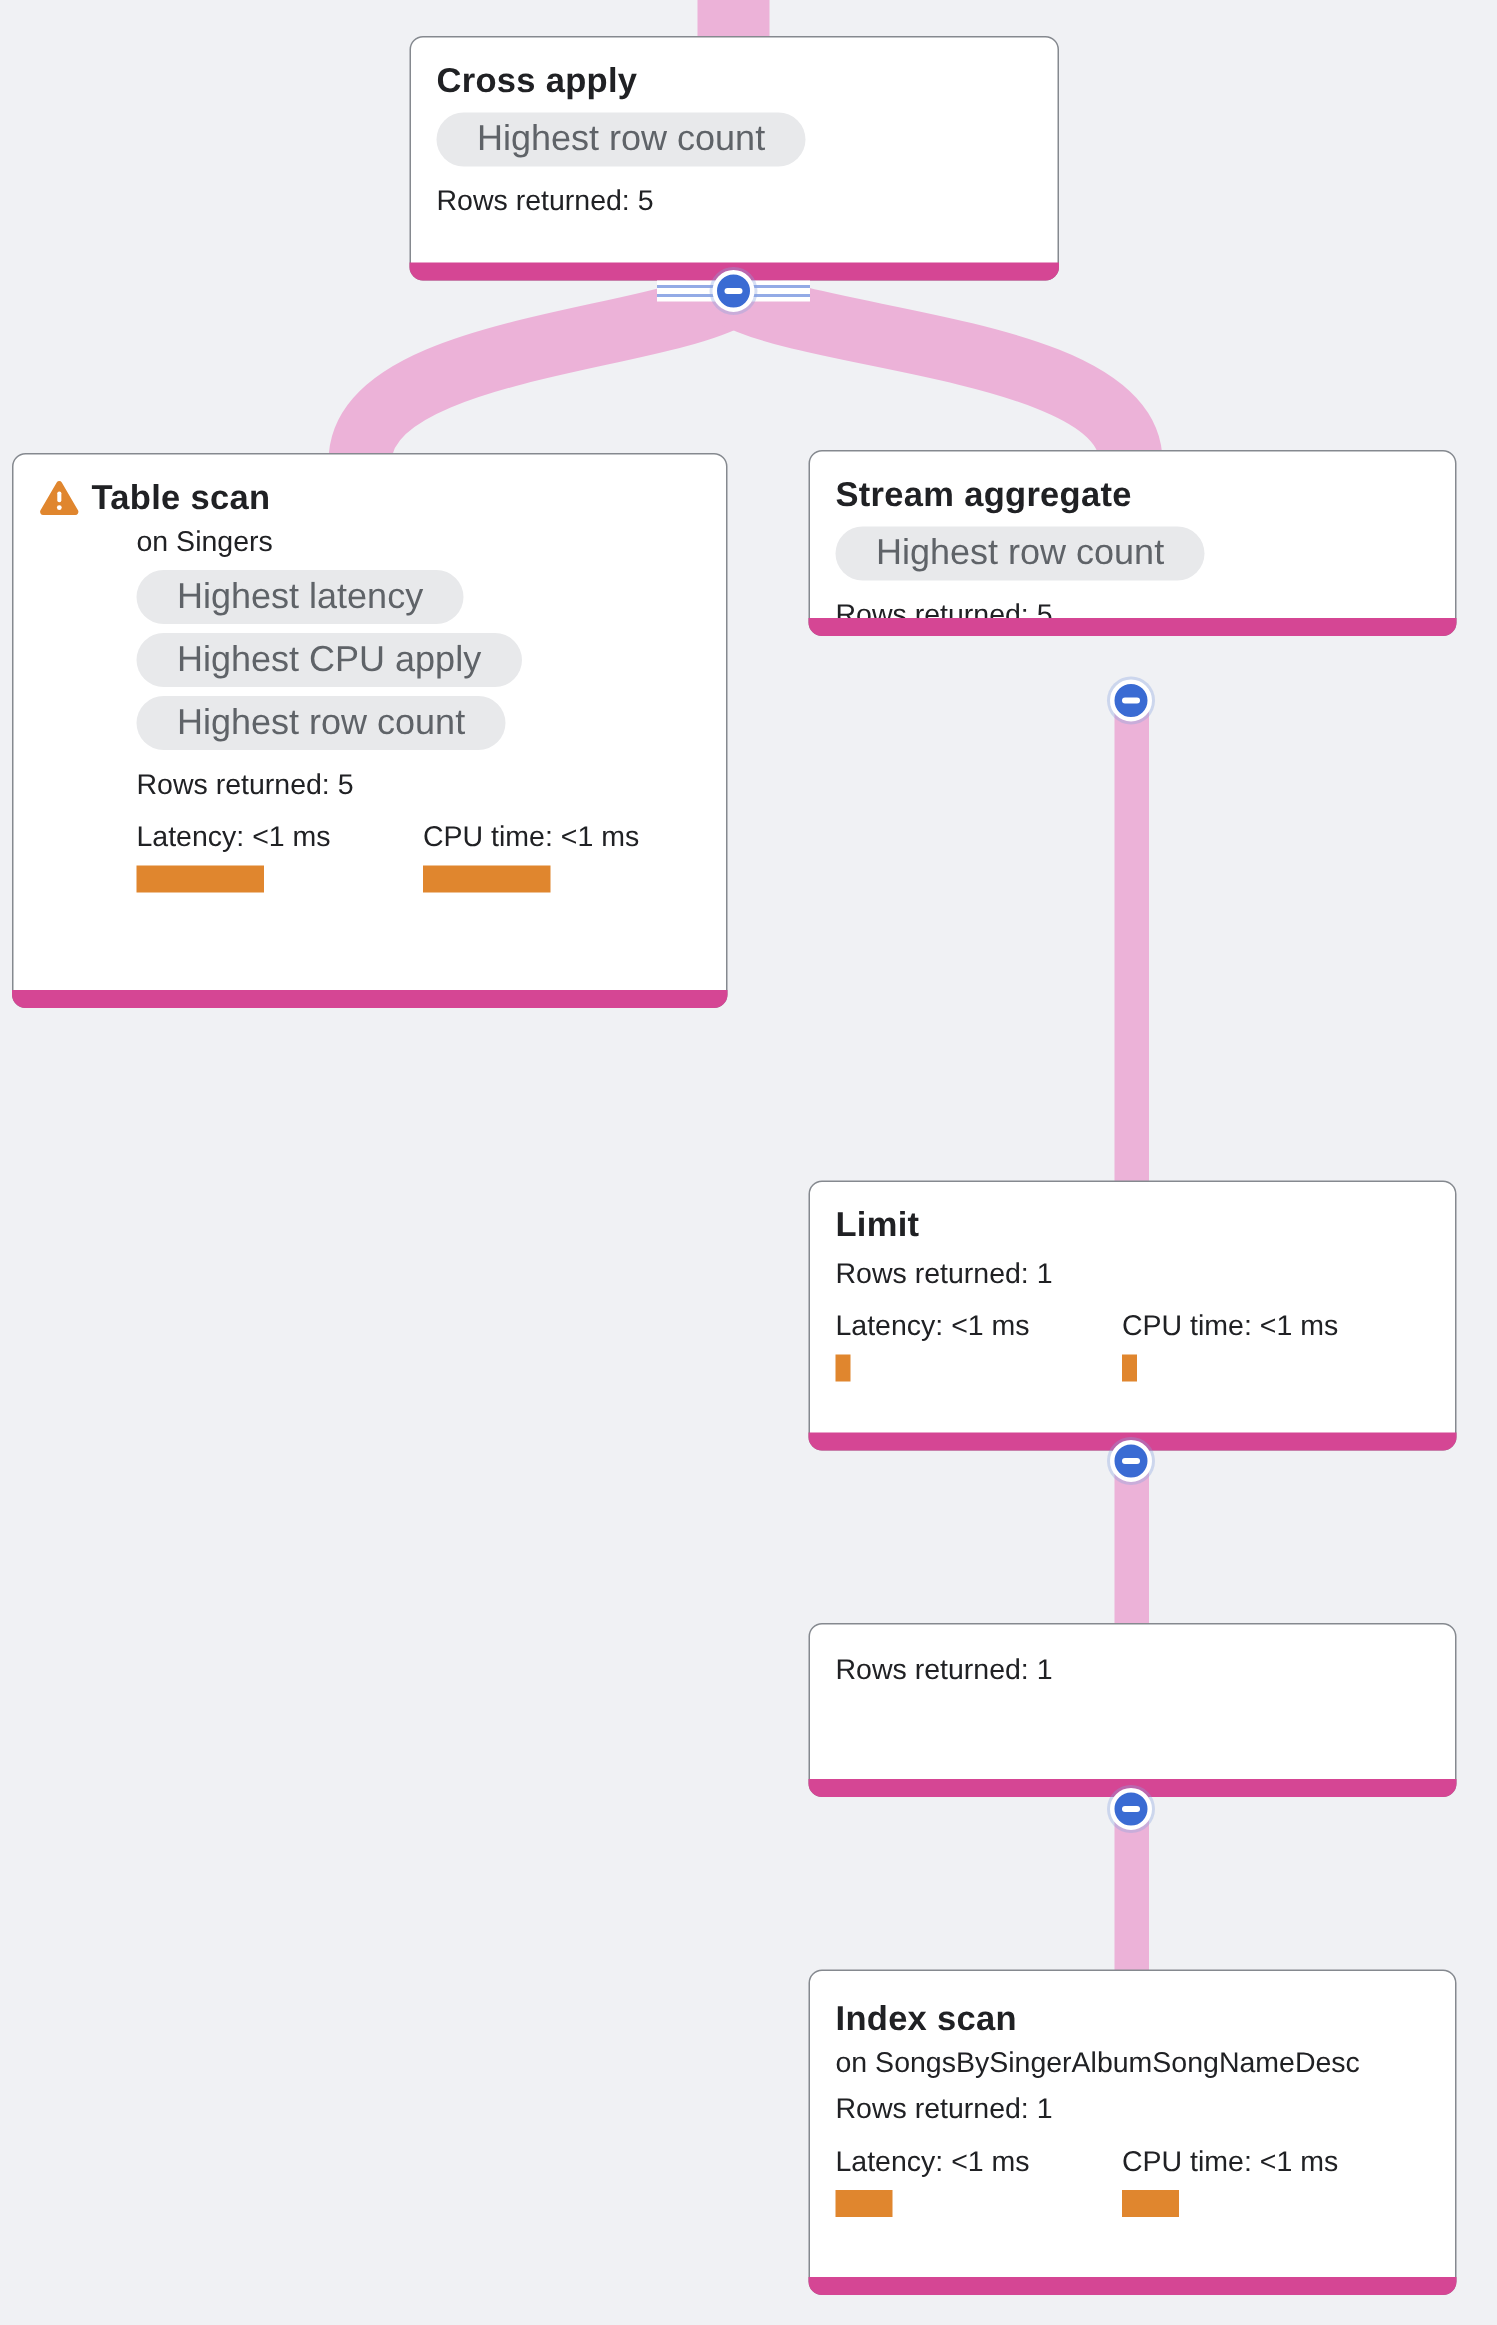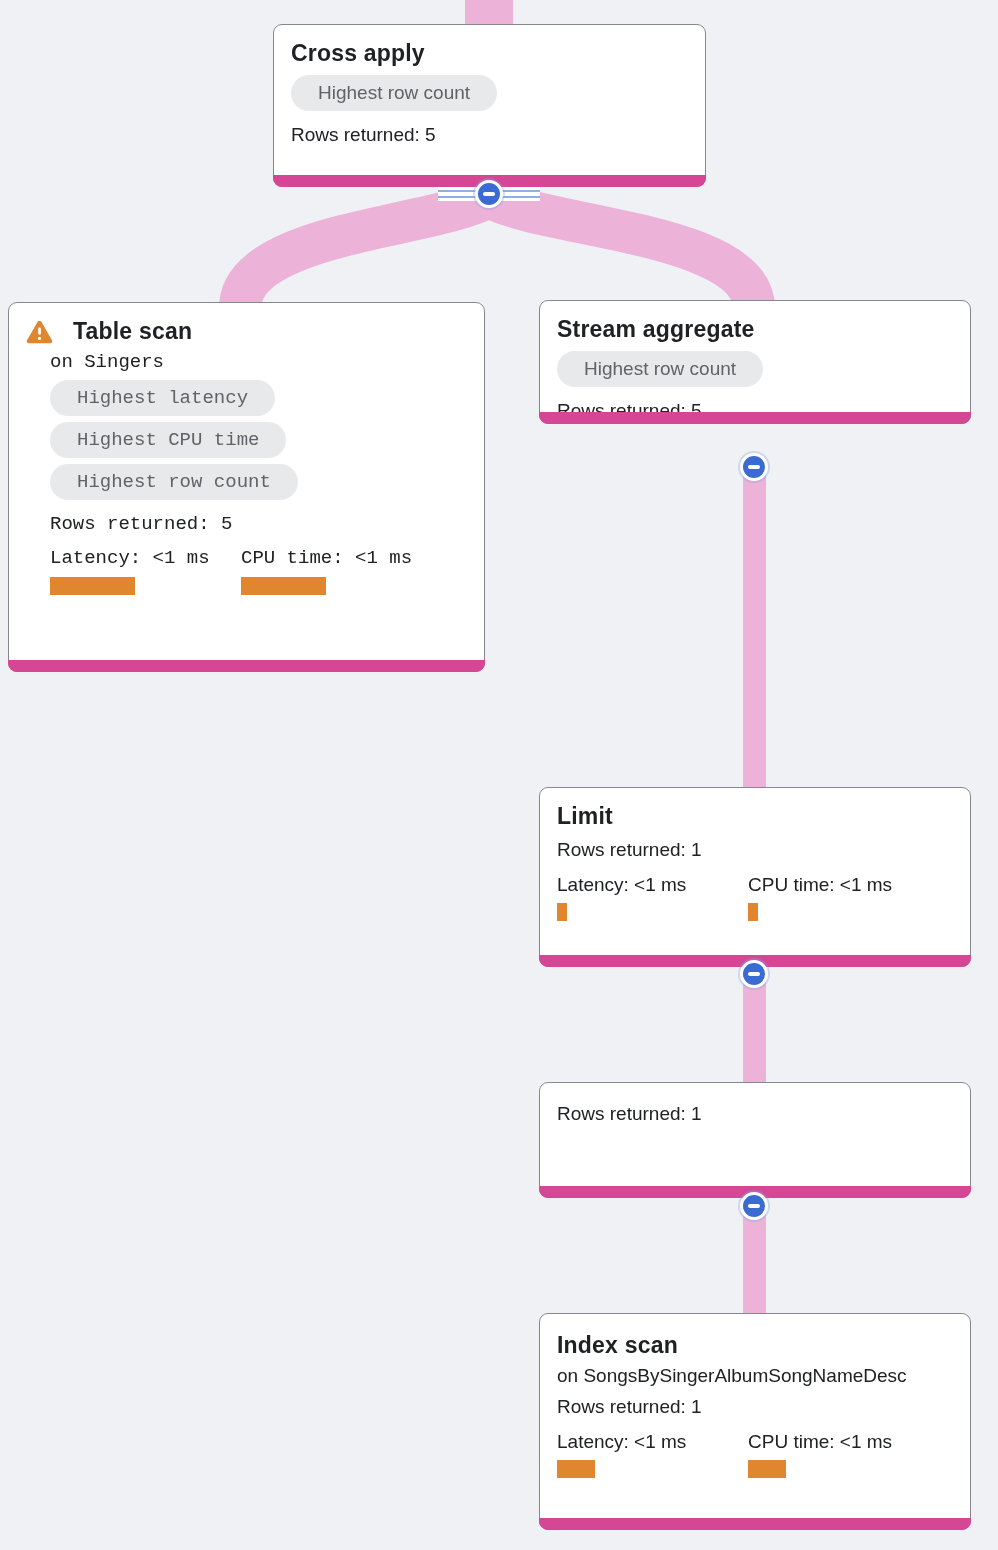--- a/index.html
+++ b/index.html
@@ -4,27 +4,27 @@
 <style>
   html,body { margin:0; padding:0; background:#f0f1f4; }
   body { font-family:"Liberation Sans","DejaVu Sans",sans-serif; color:#202124; }
   .stage { position:relative; width:998px; height:1550px; overflow:hidden; background:#f0f1f4;padding-left:39px; }
 
   svg.edges { position:absolute; left:0; top:0; z-index:1; }
 
   .card { position:absolute; background:#ffffff; border:1px solid #85898f;
           border-radius:9px; box-sizing:border-box; z-index:2; }
   .card-inner { padding:13px 17px 0 17px; }
-  .title-row { display:flex; align-items:center; gap:20px;text-align:center; }
+  .title-row { display:flex; align-items:center; gap:8px;text-align:center; }
   .title { font-size:23px; font-weight:600; letter-spacing:.2px; line-height:31px; }
-  .indent { margin-left:24px;font-family:Liberation Mono, monospace; }
+  .indent { margin-left:65px; }
   .sub { font-size:19px; line-height:30px; }
   .muted { color:#80868b; }
   .badges { margin-top:6px; }
-  .badge { display:inline-block; background:#e8e9eb; color:#5f6368; font-size:19px;
+  .badge { display:inline-block; background:#e8e9eb; color:#5f6368; font-size:24px;
            line-height:36px; padding:0 27px; border-radius:18px; margin:0 0 6px 0; }
   .rows { font-size:19px; line-height:32px; margin-top:2px; }
   .metrics { display:flex; margin-top:5px; }
   .metric:first-child { width:191px; }
   .metric-label { font-size:19px; line-height:27px; }
   .bar { height:18px; background:#e0862e; margin-top:5px; }
   .footer-bar { position:absolute; left:-1px; right:-1px; bottom:-1px; height:12px;
                 background:#d54694; border-radius:0 0 9px 9px; }
 
   .collapse-btn { position:absolute; width:22px; height:22px; background:#3a6bd3;
@@ -76,21 +76,21 @@
             <rect x="12.2" y="7.6" width="2.7" height="7.2" rx="1.3" fill="#fff"></rect>
             <circle cx="13.55" cy="18.4" r="1.6" fill="#fff"></circle>
           </svg>
         </span>
         <span class="title">Table scan</span>
       </div>
       <div class="indent">
         <div class="sub">on Singers</div>
         <div class="badges" style="margin-top:3px;">
           <span class="badge">Highest latency</span><br>
-          <span class="badge">Highest CPU time</span><br>
+          <span class="badge">Highest CPU apply</span><br>
           <span class="badge">Highest row count</span>
         </div>
         <div class="rows">Rows returned: 5</div>
         <div class="metrics">
           <div class="metric">
             <div class="metric-label">Latency: &lt;1 ms</div>
             <div class="bar" style="width: 85px;"></div>
           </div>
           <div class="metric">
             <div class="metric-label">CPU time: &lt;1 ms</div>

